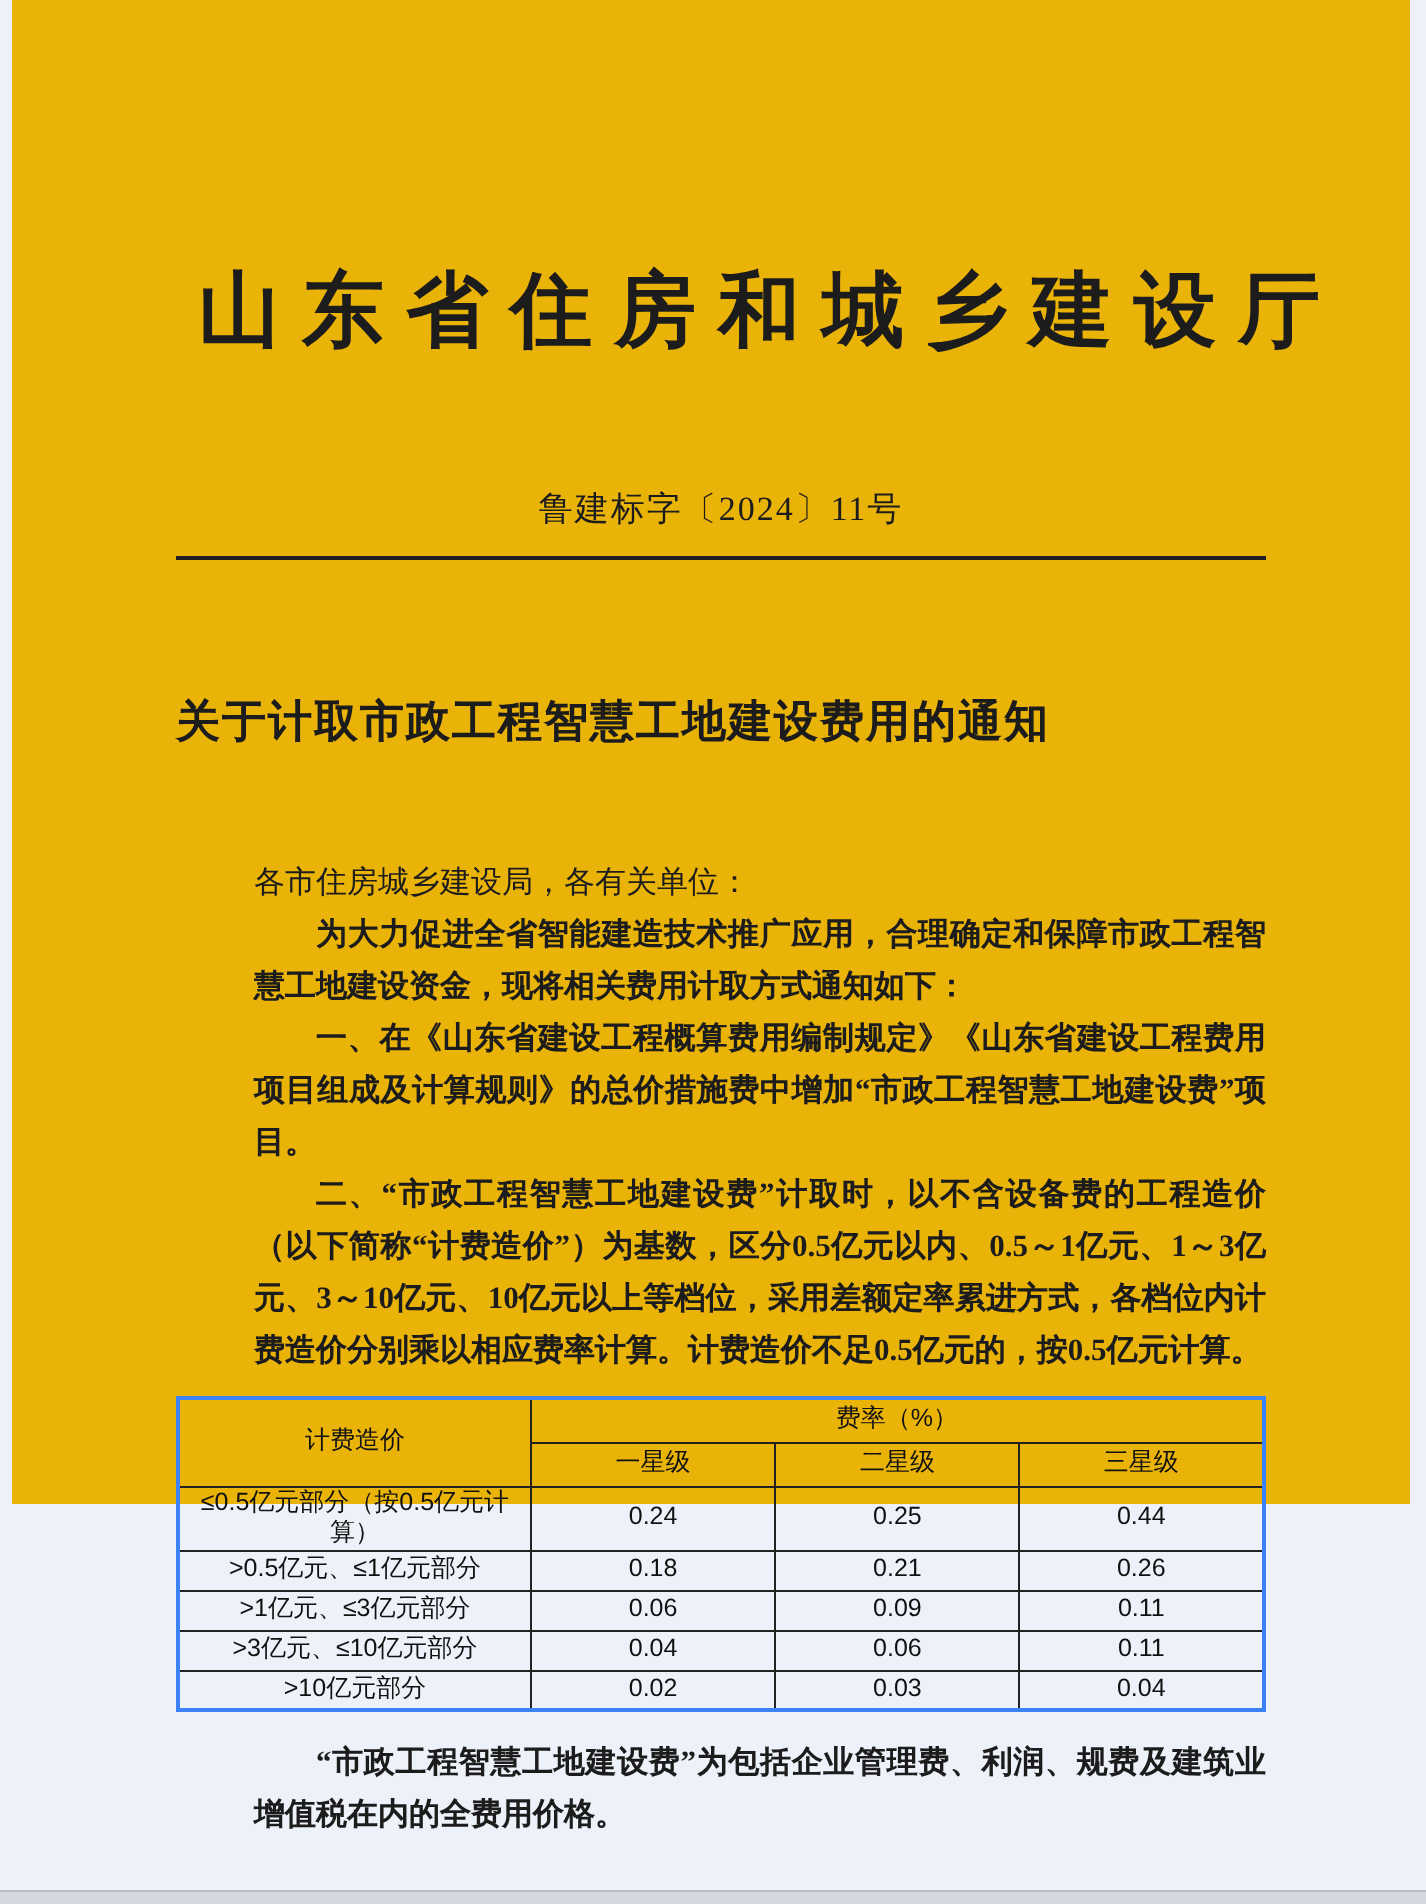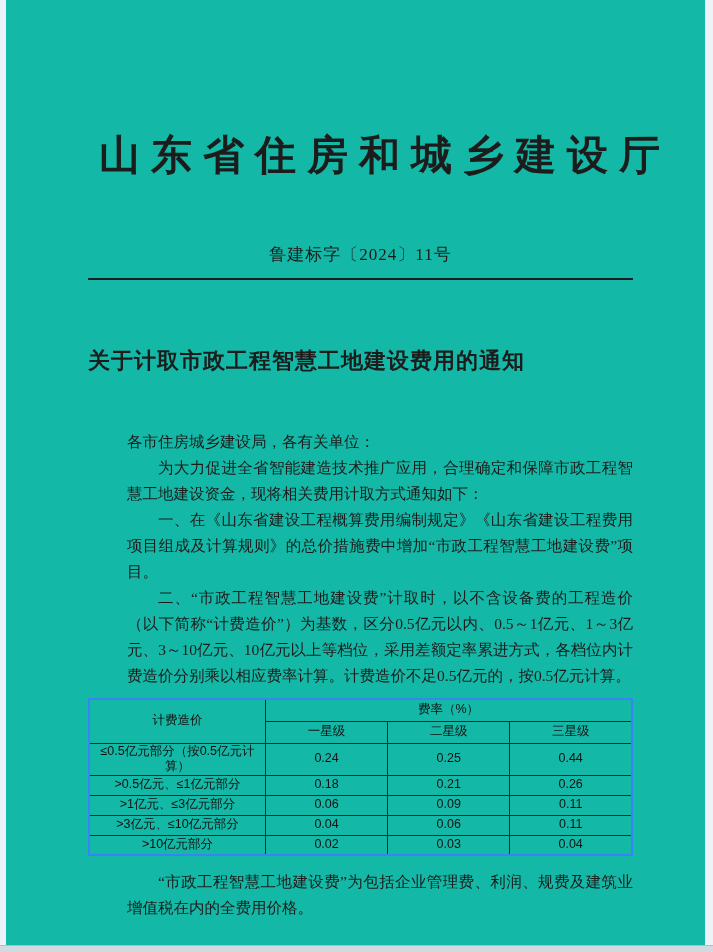--- a/index.html
+++ b/index.html
@@ -8,22 +8,22 @@
     font-family: "Liberation Serif", "DejaVu Serif", serif;
     background: #edf1f9;
     position: relative;
     overflow: hidden;
     color: #1c1c1c;
   }
   .viewer { position: absolute; inset: 0; }
   .page {
     position: absolute;
     left: 6px; top: 0;
-    width: 699px; height: 945px;
-    background: #14b8a6;
+    width: 699px; height: 752px;
+    background: #eab308;
   }
   .content {
     padding: 0 72px 0 82px; 
   }
   .letterhead {
     padding-top: 134px;
     text-align: center;
     font-size: 41px;
     line-height: 1.05;
     font-weight: bold;
@@ -50,21 +50,21 @@
     letter-spacing: 1px;
   }
   .body-text {
     margin-top: 53px;
     font-size: 15.5px;
     line-height: 26px;
     text-align: justify;
     margin-left: 39px;
   }
   .salutation { text-indent: 0; }
-  .para { text-indent: 2em; }
+  .para { text-indent: 2em; font-weight: bold; }
   table.rates {
     margin-top: 9px;
     width: 100%;
     border-collapse: collapse;
     table-layout: fixed;
     font-family: "Liberation Sans", "DejaVu Sans", sans-serif;
     font-size: 12.5px;
     color: #111;
   }
   table.rates th, table.rates td {

